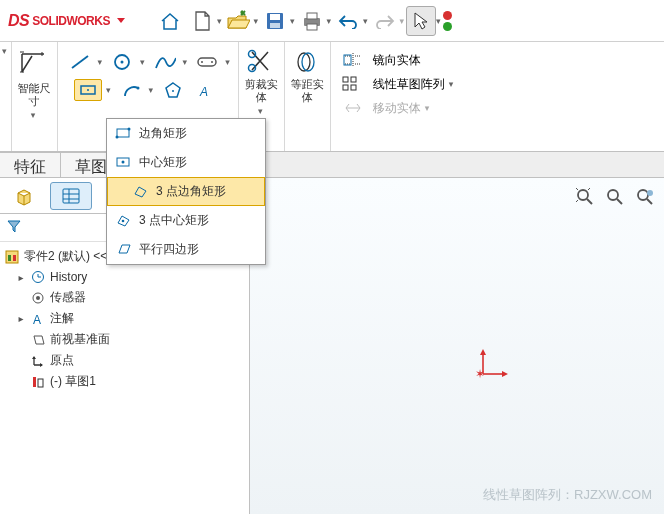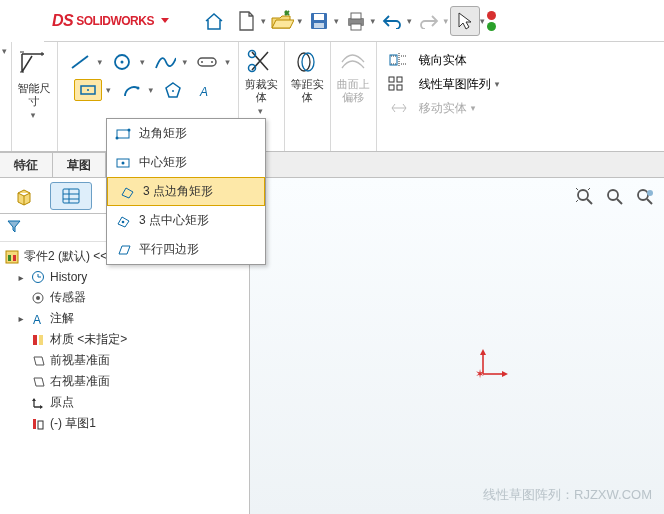--- a/index.html
+++ b/index.html
@@ -1,56 +1,56 @@
 <!DOCTYPE html>
 <html><head>
 <meta charset="utf-8">
 <style>
 * { margin:0; padding:0; box-sizing:border-box; font-family:"Microsoft YaHei",Arial,sans-serif; font-size:12px; }
 body { width:664px; height:514px; background:#fff; overflow:hidden; position:relative; }
-.titlebar { height:42px; background:#fff; border-bottom:1px solid #d0d0d0; display:flex; align-items:center; padding:0 8px;margin-left:44px; }
+.titlebar { height:42px; background:#fff; border-bottom:1px solid #d0d0d0; display:flex; align-items:center; padding:0 8px; }
 .logo { font-weight:bold; color:#d92231; font-size:13px; letter-spacing:-0.5px; display:flex; align-items:center; gap:3px; }
 .logo .ds { font-style:italic; font-size:16px; }
 .logo-dd { width:0; height:0; border-left:4px solid transparent; border-right:4px solid transparent; border-top:5px solid #d92231; margin-left:4px; }
 .top-icons { display:flex; gap:2px; margin-left:30px; align-items:center; }
 .ticon { width:30px; height:30px; display:flex; align-items:center; justify-content:center; border:1px solid transparent; border-radius:3px; cursor:pointer; }
 .ticon.sel { background:#e8e8e8; border-color:#aaa; }
 .topdd { font-size:9px; color:#666; margin-left:-2px; }
 .traffic { margin-left:auto; display:flex; flex-direction:column; gap:2px; padding-right:6px; }
 .tl { width:9px; height:9px; border-radius:50%; }
 .ribbon { height:110px; background:#fff; border-bottom:1px solid #c0c0c0; display:flex; position:relative; }
 .rgroup { display:flex; flex-direction:column; align-items:center; padding:4px 6px; border-right:1px solid #d8d8d8; }
 .rgroup.big { padding:4px 4px; }
 .bigbtn { display:flex; flex-direction:column; align-items:center; cursor:pointer; padding:2px; gap:2px; }
 .bigbtn .lbl { font-size:11px; color:#333; text-align:center; line-height:13px; }
 .smico { width:28px; height:22px; display:flex; align-items:center; justify-content:center; cursor:pointer; }
 .srow { display:flex; gap:6px; align-items:center; }
 .tabbar { height:26px; background:#eee; border-bottom:1px solid #c0c0c0; display:flex; }
-.tab { padding:4px 14px; border-right:1px solid #c0c0c0; background:#f5f5f5; cursor:pointer; font-size:12px; color:#333; border-top:1px solid #c0c0c0;font-weight:bold;}
+.tab { padding:4px 14px; border-right:1px solid #c0c0c0; background:#f5f5f5; cursor:pointer; font-size:16px; color:#333; border-top:1px solid #c0c0c0;}
 .main { display:flex; height:336px; }
 .sidebar { width:250px; border-right:1px solid #c0c0c0; display:flex; flex-direction:column; background:#fff; }
 .sidetabs { height:36px; border-bottom:1px solid #c0c0c0; display:flex; gap:4px; padding:4px; }
 .stab { width:42px; height:28px; border:1px solid transparent; border-radius:3px; display:flex; align-items:center; justify-content:center; cursor:pointer; }
 .stab.active { background:#deeefa; border-color:#6b9fc6; }
 .filter { height:28px; border-bottom:1px solid #e0e0e0; padding:4px 6px; }
 .tree { padding:4px 2px; overflow:auto; flex:1; }
 .trow { display:flex; align-items:center; gap:4px; padding:2px 2px; cursor:pointer; color:#333; }
 .trow .tx { font-size:12px; }
 .trow.root { font-weight:normal; }
 .exp { width:10px; height:10px; display:inline-flex; align-items:center; justify-content:center; color:#555; font-size:10px; }
 .ind1 { padding-left:14px; }
 .ic { width:16px; height:16px; display:flex; align-items:center; justify-content:center; }
 .canvas { flex:1; position:relative; background:linear-gradient(180deg,#fafdff,#eef3f6); }
 .ctools { position:absolute; top:6px; right:6px; display:flex; gap:4px; }
 .cticon { width:26px; height:26px; display:flex; align-items:center; justify-content:center; cursor:pointer; }
 .origin { position:absolute; left:225px; top:170px; }
 .wm { position:absolute; right:12px; bottom:10px; color:#b9c3c9; font-size:13px; }
 .dropdown { position:absolute; left:106px; top:118px; width:160px; background:#fff; border:1px solid #9a9a9a; box-shadow:2px 2px 4px rgba(0,0,0,.2); z-index:50; }
-.ddrow { display:flex; align-items:center; gap:8px; padding:6px 8px; cursor:pointer; color:#333; }
-.ddrow.hov { background:#fde8a8; border:1px solid #d9a400; padding:5px 11px; }
+.ddrow { display:flex; align-items:flex-start; gap:8px; padding:6px 8px; cursor:pointer; color:#333; }
+.ddrow.hov { background:#fde8a8; border:1px solid #d9a400; padding:5px 24px; }
 .grey { color:#aaa !important; }
 </style>
 </head>
 <body>
 
 <div class="titlebar">
   <div class="logo">
     <span class="ds">DS</span>
       <span>SOLIDWORKS</span>
       <span class="logo-dd"></span>
@@ -203,29 +203,20 @@
       <span class="topdd">▾</span>
   </div>
   <div class="rgroup big">
     <div class="bigbtn">
       <svg width="30" height="28">
           <ellipse cx="12" cy="14" rx="6" ry="9" fill="none" stroke="#333" stroke-width="1.3"></ellipse>
           <ellipse cx="16" cy="14" rx="6" ry="9" fill="none" stroke="#0a6aa8" stroke-width="1.3"></ellipse>
         </svg>
       <span class="lbl" style="white-space:pre-line">等距实
 体</span>
-    </div>
-  </div>
-  <div class="rgroup big">
-    <div class="bigbtn grey">
-      <svg width="30" height="28">
-          <path d="M4 20 Q14 6 26 20 M4 14 Q14 0 26 14" fill="none" stroke="#bbb" stroke-width="1.3"></path>
-        </svg>
-      <span class="lbl grey" style="white-space:pre-line">曲面上
-偏移</span>
     </div>
   </div>
   <div class="rgroup" style="flex:1;padding:6px 8px;border-right:none">
     <div class="srow" style="height:24px;width:100%">
       <span class="smico">
           <svg width="22" height="16">
             <path d="M11 1 V15 M3 4 H9 M3 12 H9 M13 4 H19 M13 12 H19" stroke="#333" stroke-dasharray="1 1" stroke-width="1"></path>
             <rect x="2" y="3" width="7" height="10" fill="none" stroke="#0a6aa8"></rect>
           </svg>
         </span>
@@ -368,43 +359,24 @@
             <svg width="14" height="14">
               <text x="2" y="12" font-size="12" fill="#0a6aa8" font-family="serif">A</text>
             </svg>
           </span>
           <span class="tx">注解</span>
         </div>
       <div class="trow ind1">
           <span class="exp"></span>
           <span class="ic">
             <svg width="14" height="14">
-              <rect x="2" y="2" width="4" height="10" fill="#d73030"></rect>
-              <rect x="8" y="2" width="4" height="10" fill="#f5d97a"></rect>
-            </svg>
-          </span>
-          <span class="tx">材质 &lt;未指定&gt;</span>
-        </div>
-      <div class="trow ind1">
-          <span class="exp"></span>
-          <span class="ic">
-            <svg width="14" height="14">
               <path d="M3 3 L11 3 L13 11 L5 11 Z" fill="none" stroke="#555"></path>
             </svg>
           </span>
           <span class="tx">前视基准面</span>
-        </div>
-      <div class="trow ind1">
-          <span class="exp"></span>
-          <span class="ic">
-            <svg width="14" height="14">
-              <path d="M3 3 L11 3 L13 11 L5 11 Z" fill="none" stroke="#555"></path>
-            </svg>
-          </span>
-          <span class="tx">右视基准面</span>
         </div>
       <div class="trow ind1">
           <span class="exp"></span>
           <span class="ic">
             <svg width="14" height="14">
               <path d="M3 11 V3 M3 11 H11" stroke="#333" stroke-width="1.3"></path>
               <path d="M1 5 L3 2 L5 5 M9 9 L12 11 L9 13" fill="#333"></path>
             </svg>
           </span>
           <span class="tx">原点</span>

